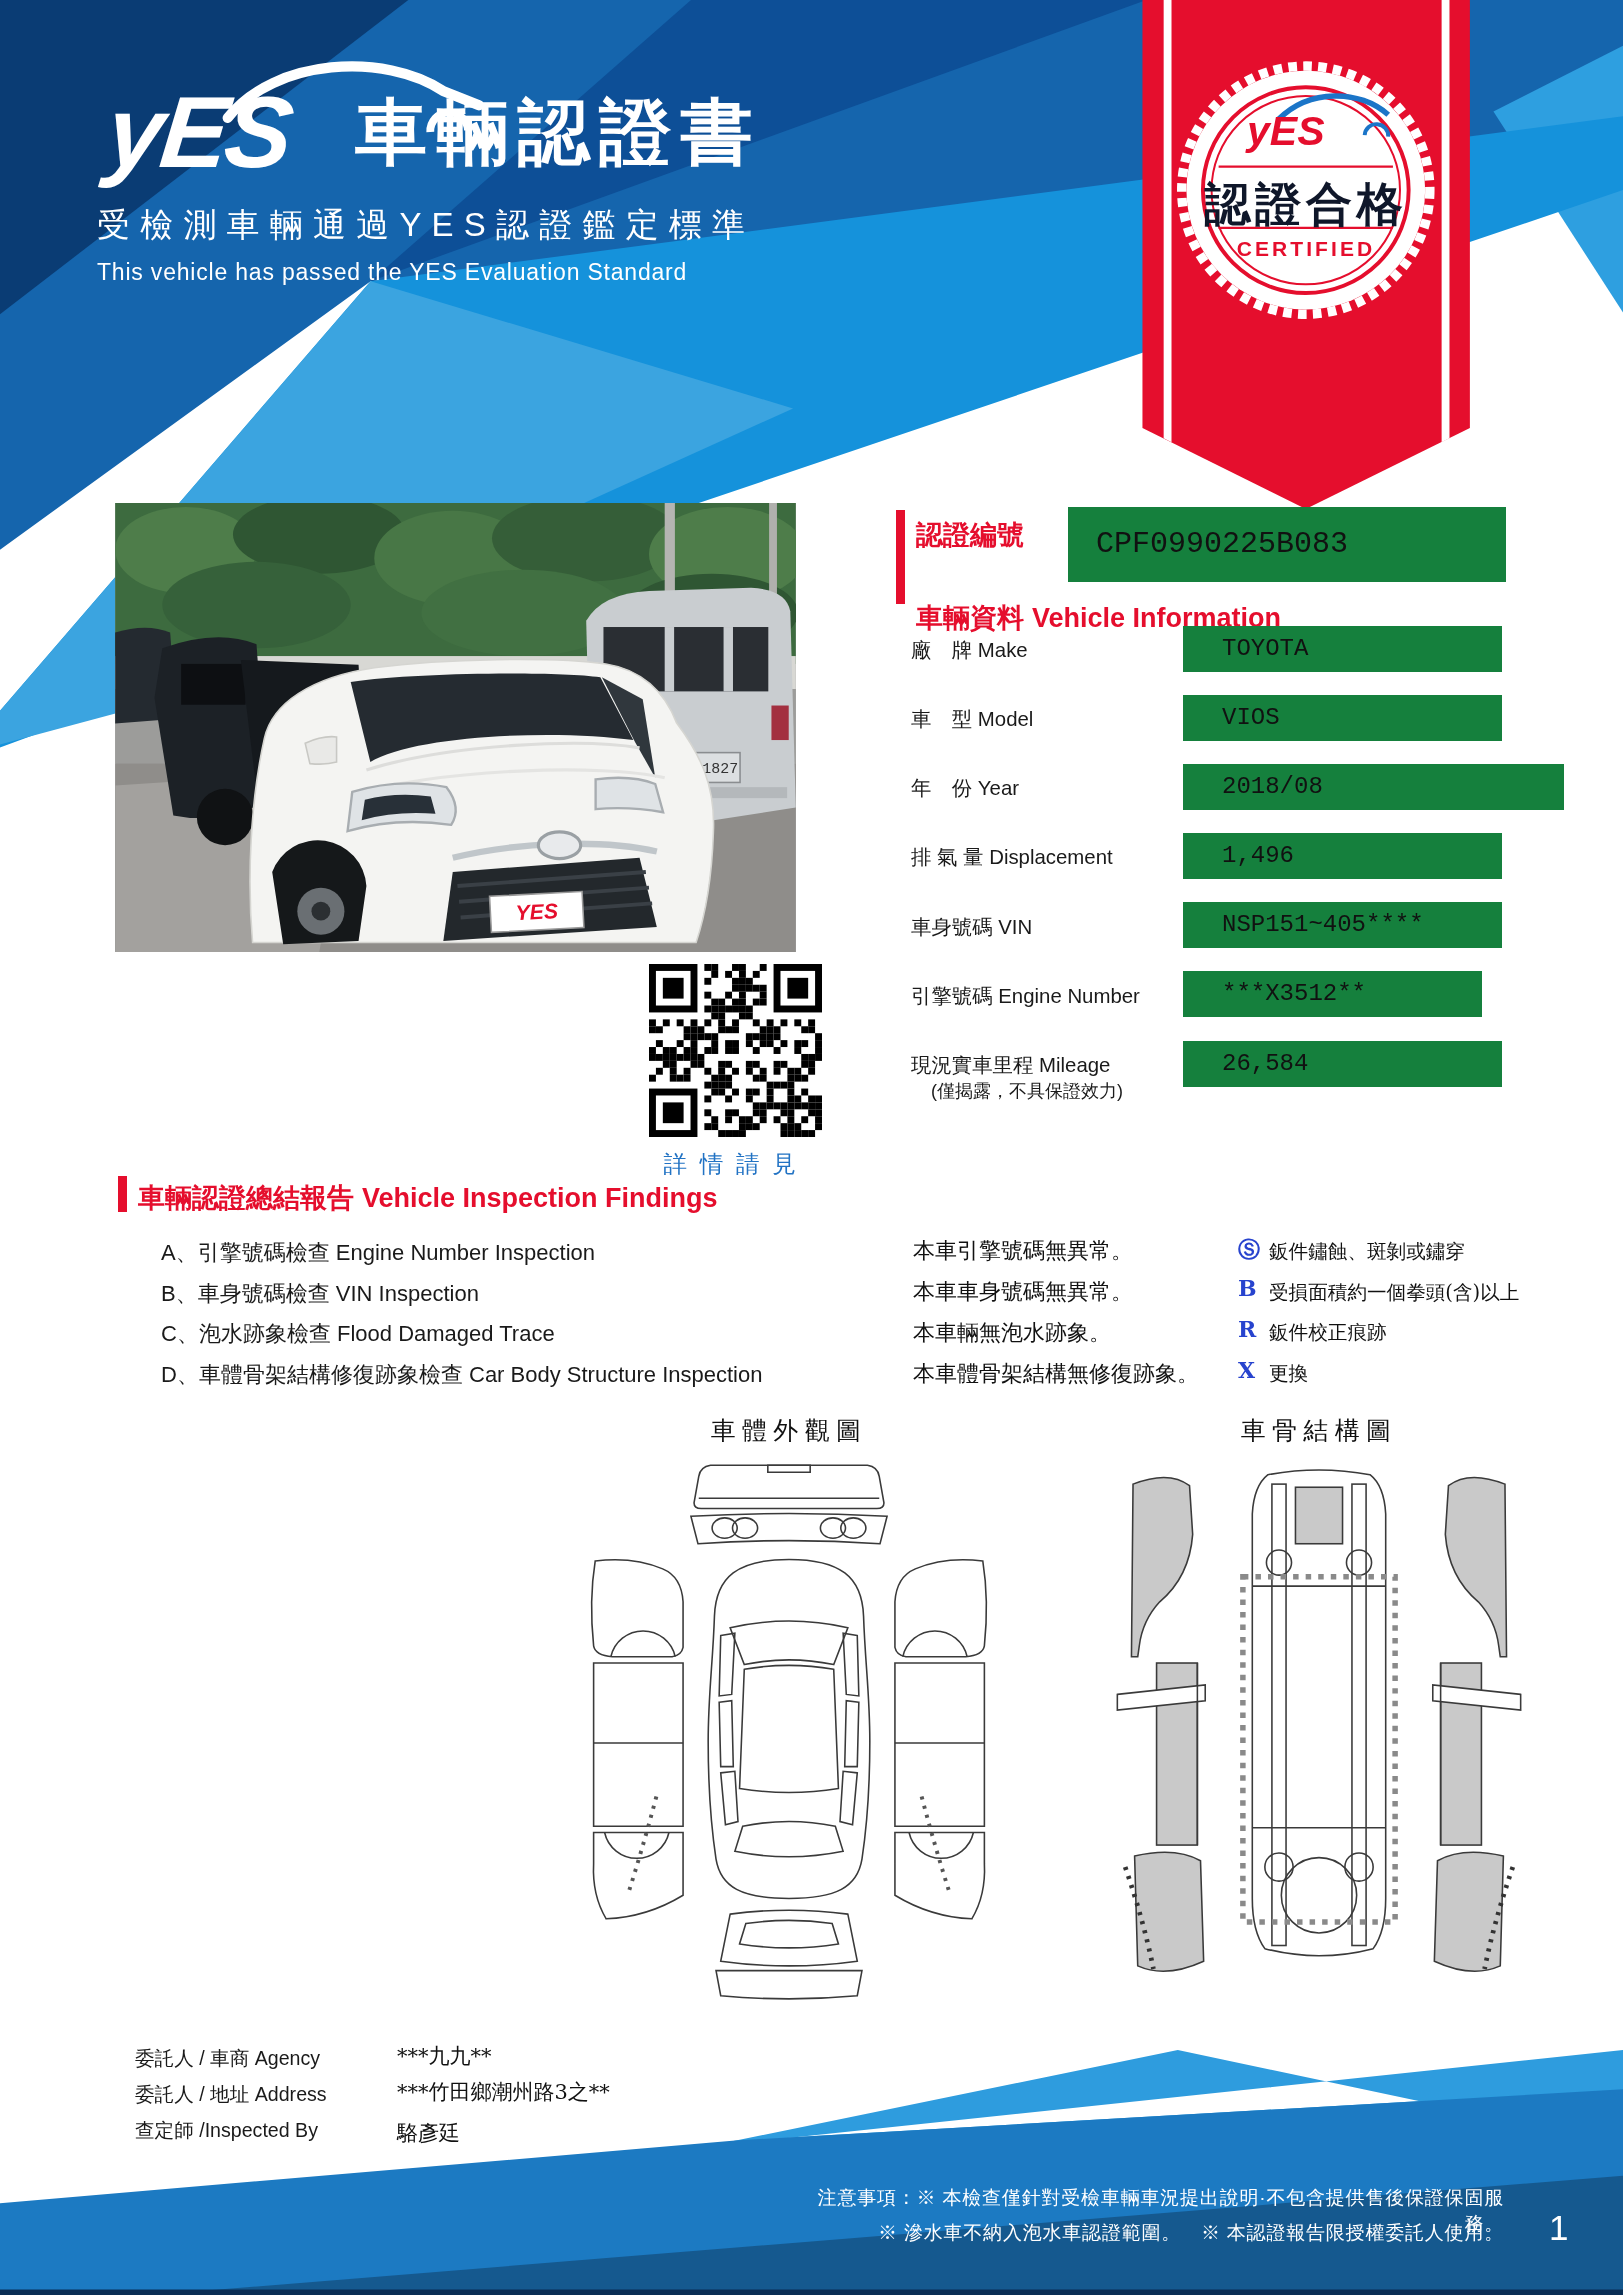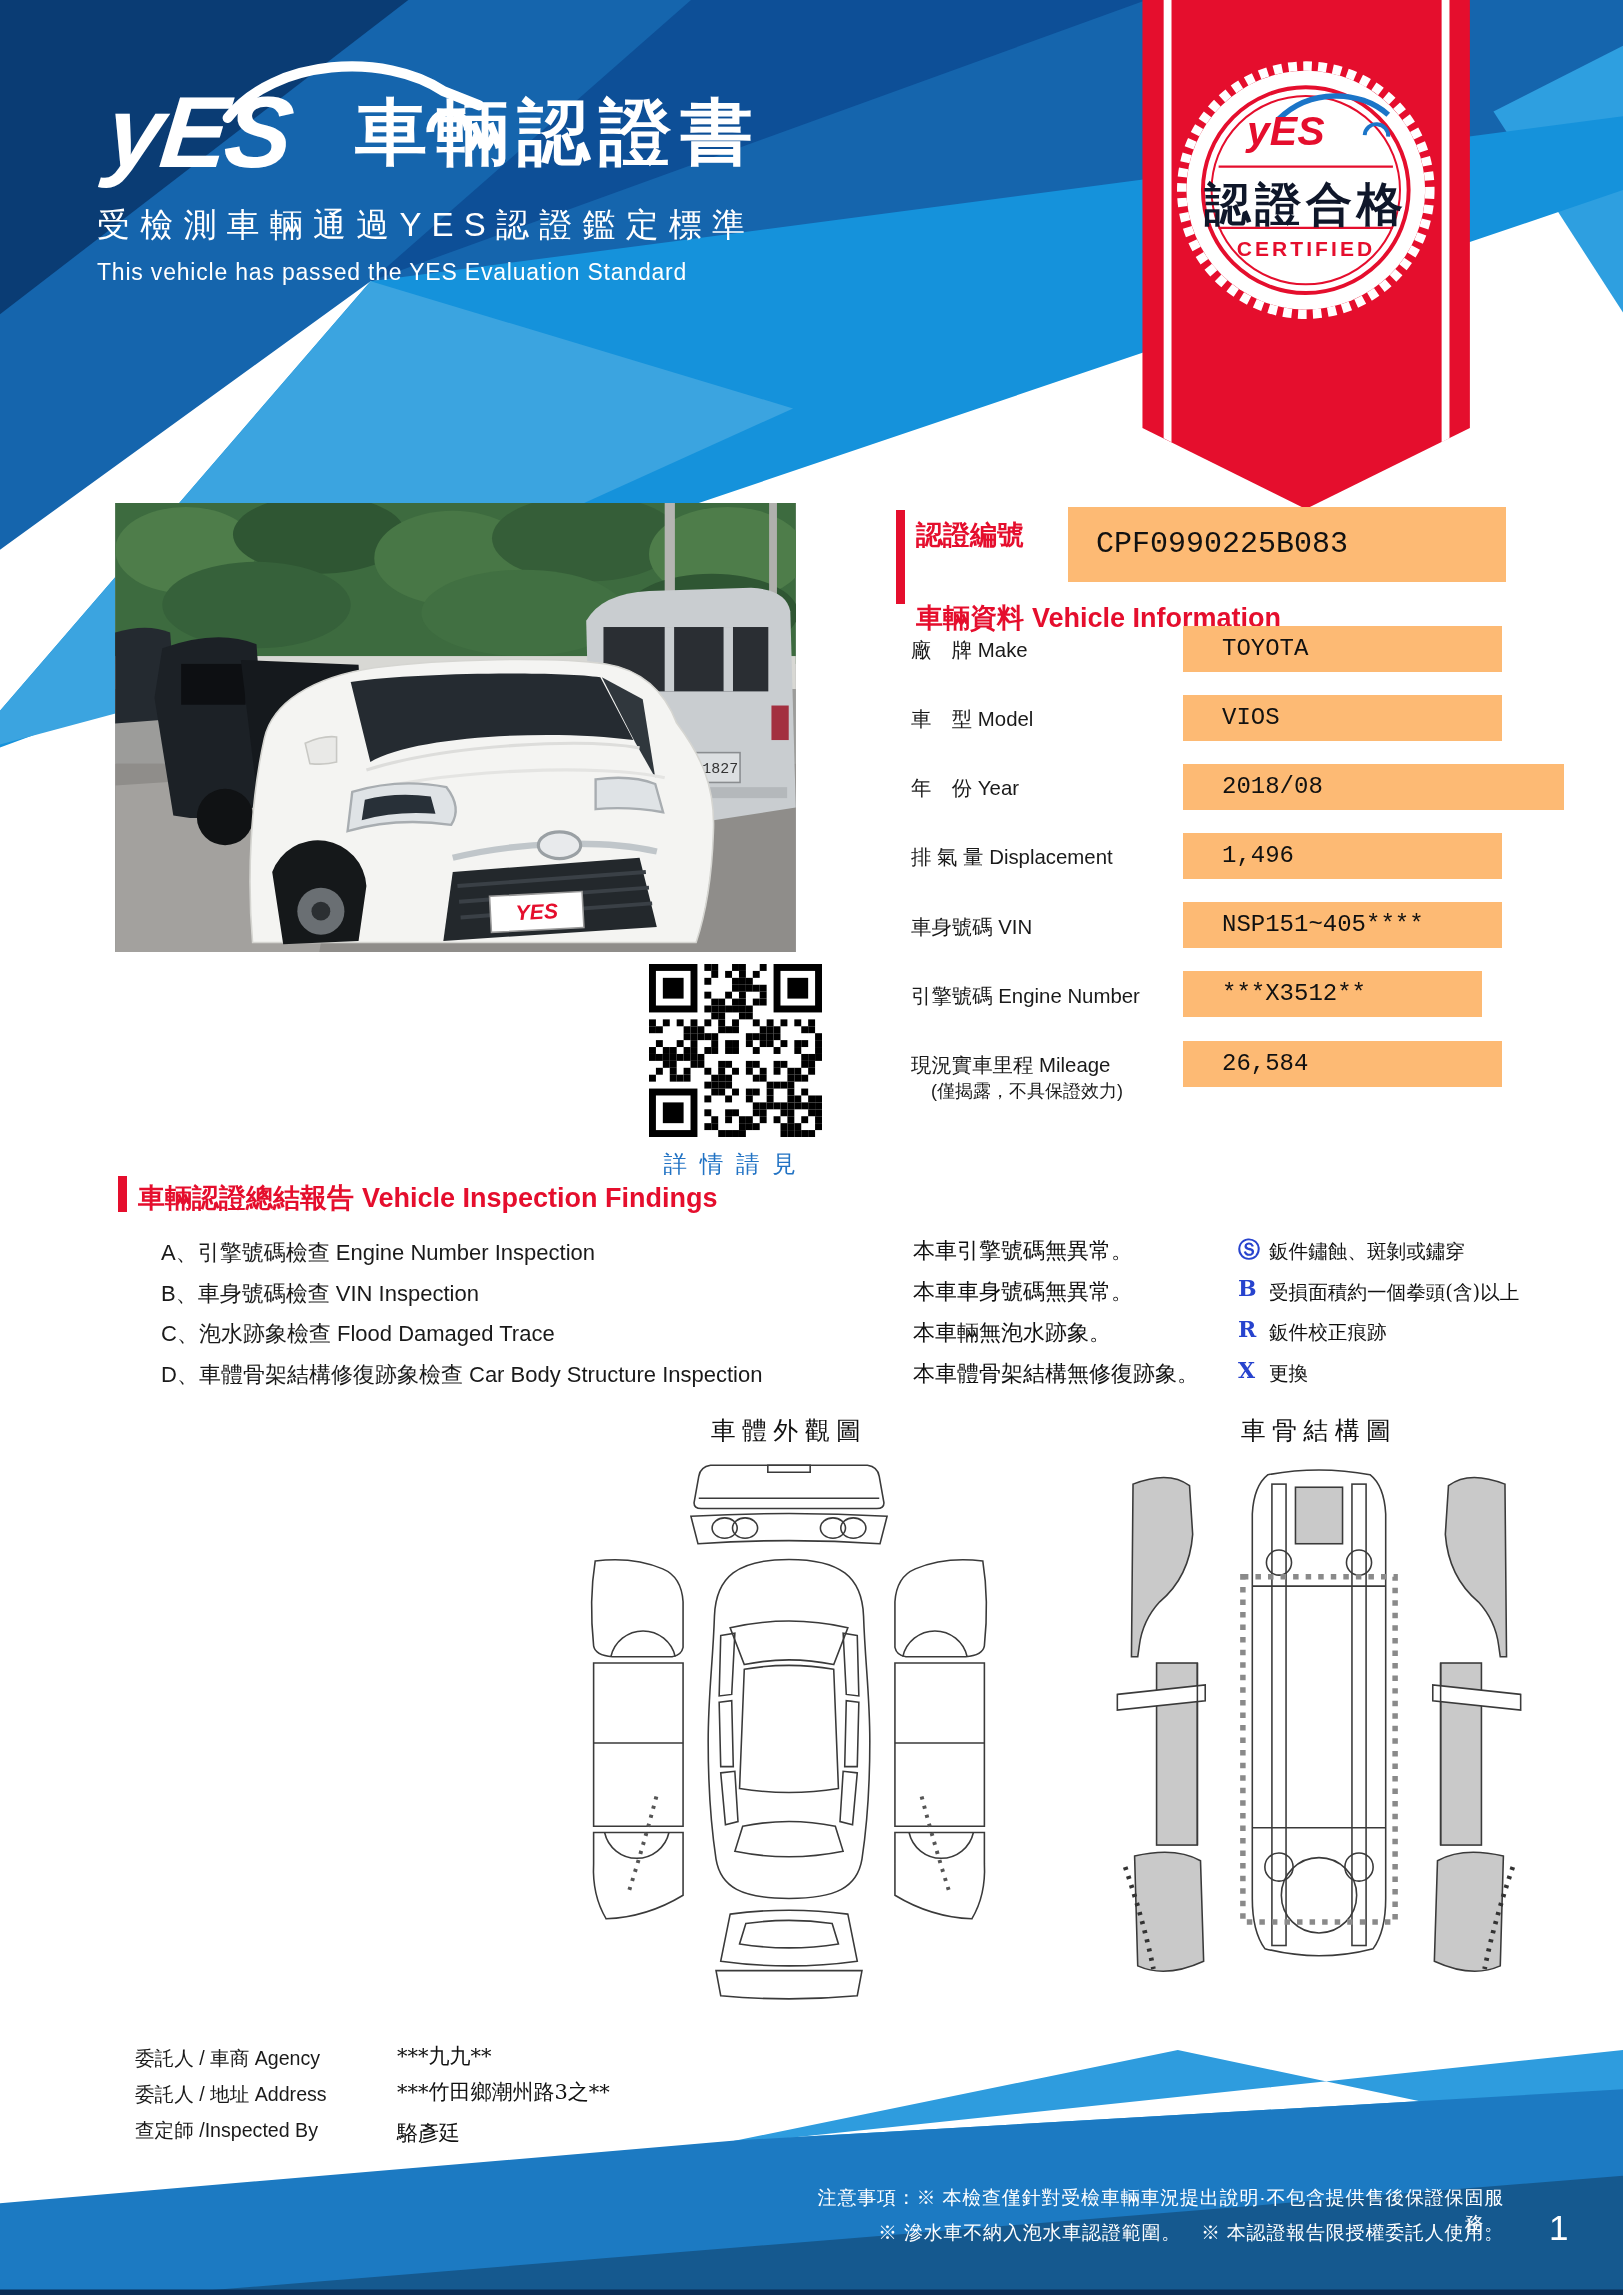--- a/index.html
+++ b/index.html
@@ -10,21 +10,21 @@
   .hd-sub{font-size:33px;letter-spacing:10.2px;color:#fff;}
   .hd-en{font-size:23px;letter-spacing:0.8px;color:#fff;}
   .logo-yes{font-size:101px;font-weight:bold;font-style:italic;color:#fff;letter-spacing:-3.1px;transform:skewX(-6deg);}
   .seal-logo{font-size:41px;font-weight:bold;font-style:italic;color:#E50E2D;}
   .seal-cn{font-size:46px;font-weight:bold;letter-spacing:4.7px;color:#0f172a;}
   .seal-en{font-size:21px;font-weight:bold;letter-spacing:3.1px;color:#E50E2D;}
   .sec-label{font-size:27px;font-weight:bold;color:#E50E2D;}
   .sec-label .en{margin-left:7.9px;}
   .field-label{font-size:20.4px;color:#1a1a1a;}
   .field-note{font-size:18px;color:#1a1a1a;}
-  .vbox{background:#fdba74;}
+  .vbox{background:#15803d;}
   .vmono{font-family:"Liberation Mono",monospace;font-size:24px;color:#111;}
   .cert-val{font-family:"Liberation Mono",monospace;font-size:30px;color:#111;line-height:75px;padding-left:28px;}
   .item{font-size:22px;color:#1a1a1a;}
   .result{font-family:"DejaVu Serif","Liberation Serif",serif;font-size:22px;color:#111;}
   .lg-letter{font-family:"DejaVu Serif","Liberation Serif",serif;font-size:22px;font-weight:bold;color:#2743CE;}
   .lg-text{font-family:"DejaVu Serif","Liberation Serif",serif;font-size:19.6px;color:#111;}
   .diag-title{font-family:"DejaVu Serif","Liberation Serif",serif;font-size:25px;letter-spacing:6.3px;color:#111;}
   .qr-caption{font-family:"DejaVu Serif","Liberation Serif",serif;font-size:23.6px;letter-spacing:12.6px;color:#2273C4;}
   .party-label{font-size:19.6px;color:#1a1a1a;}
   .party-val{font-family:"DejaVu Serif","Liberation Serif",serif;font-size:21px;color:#111;}

